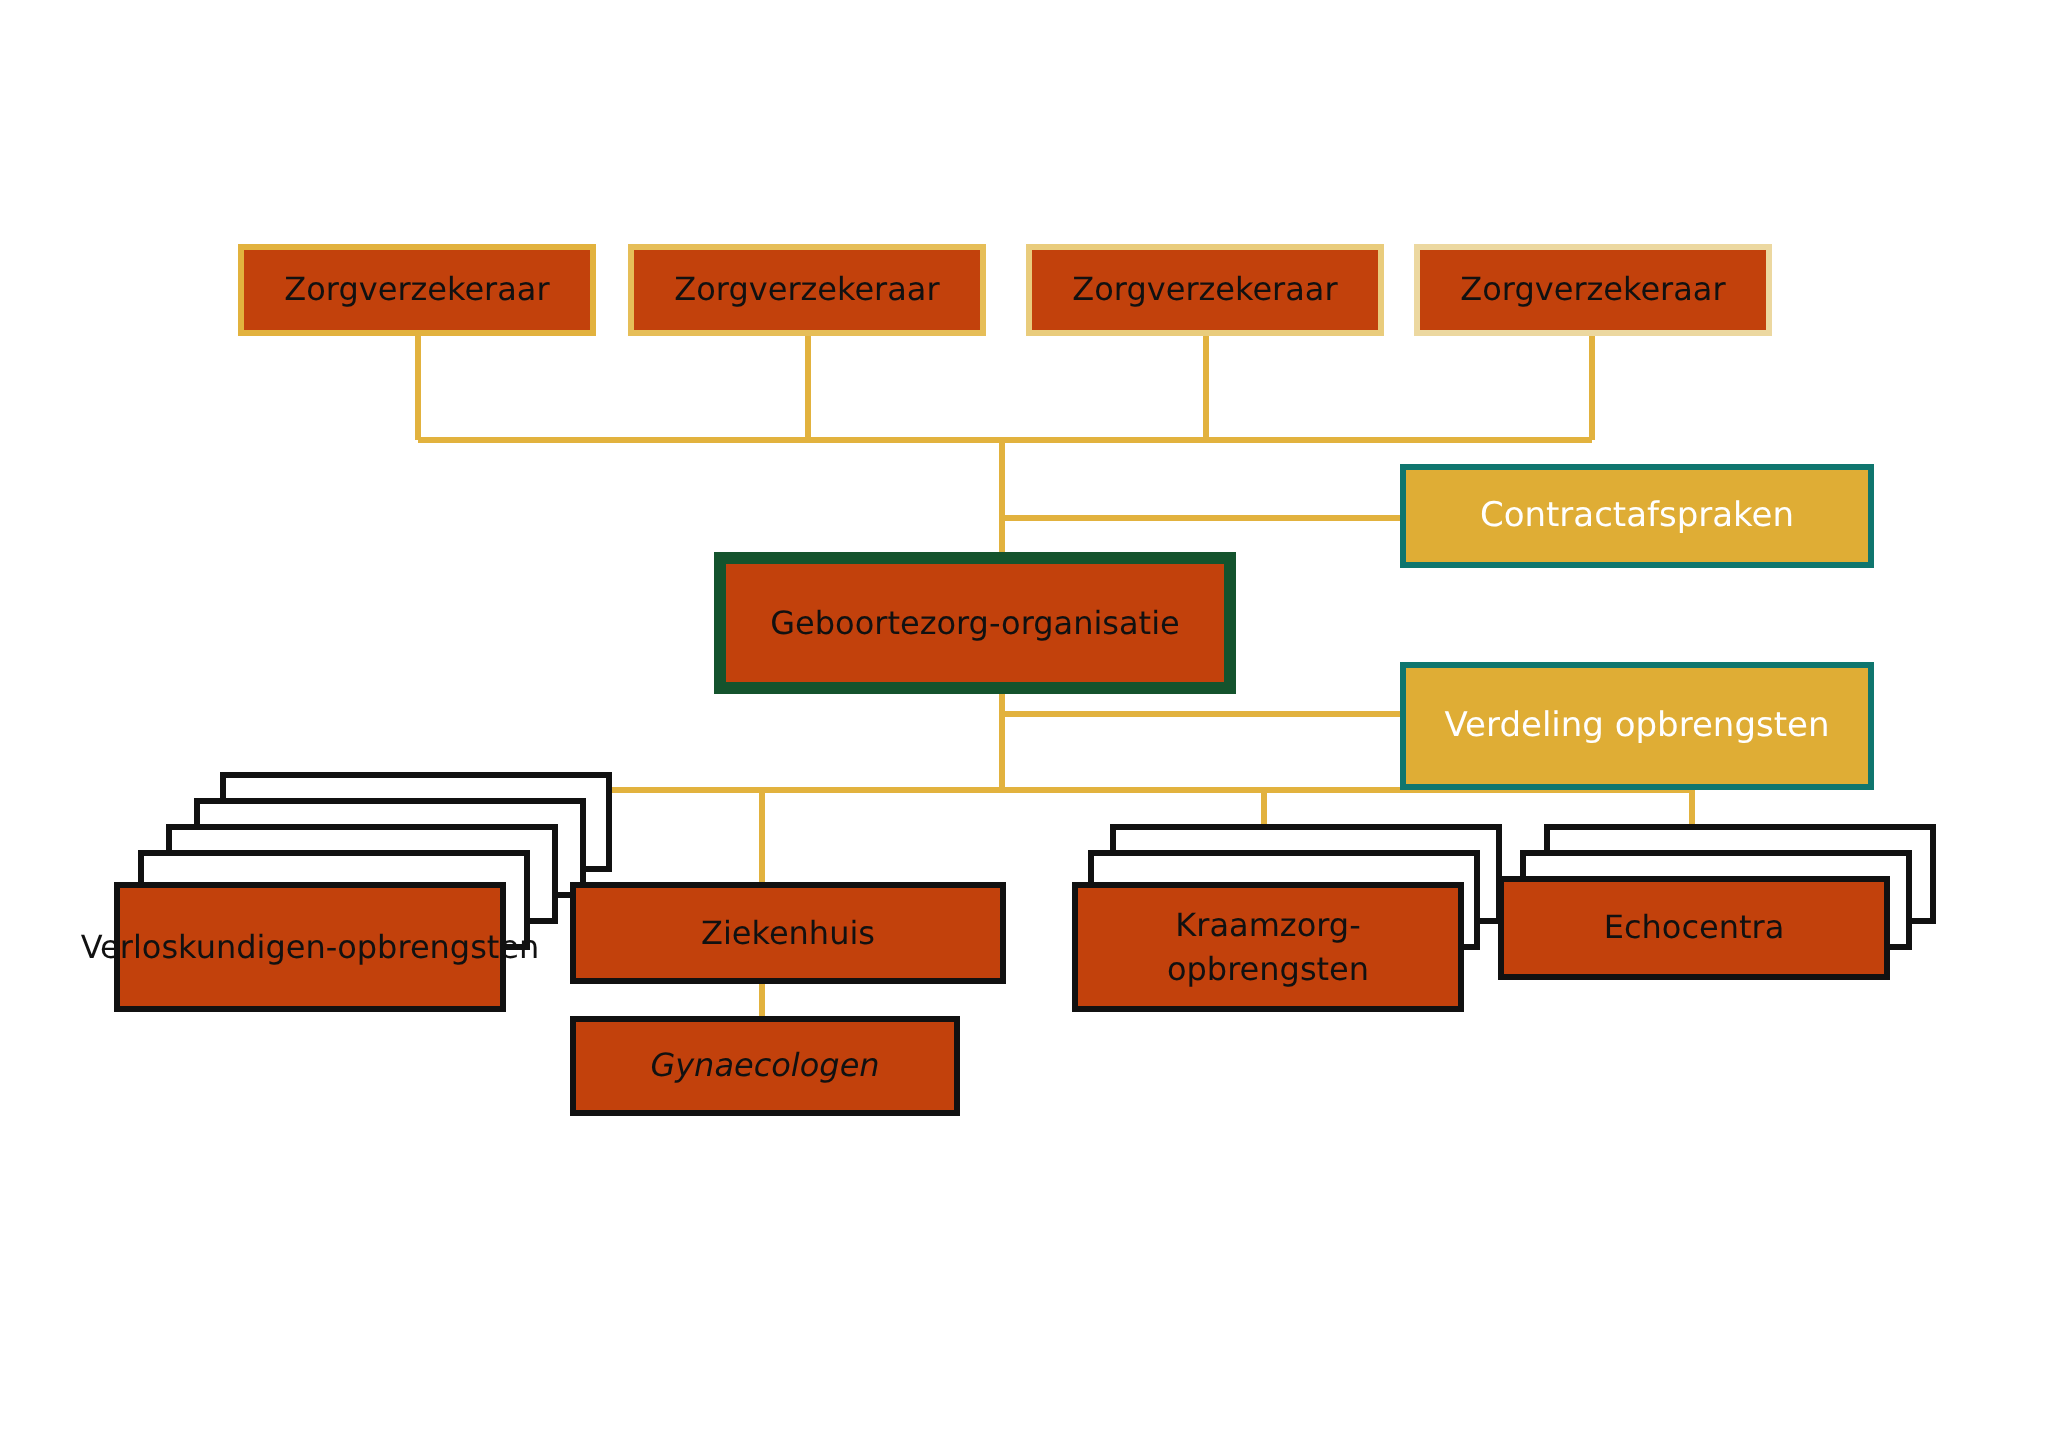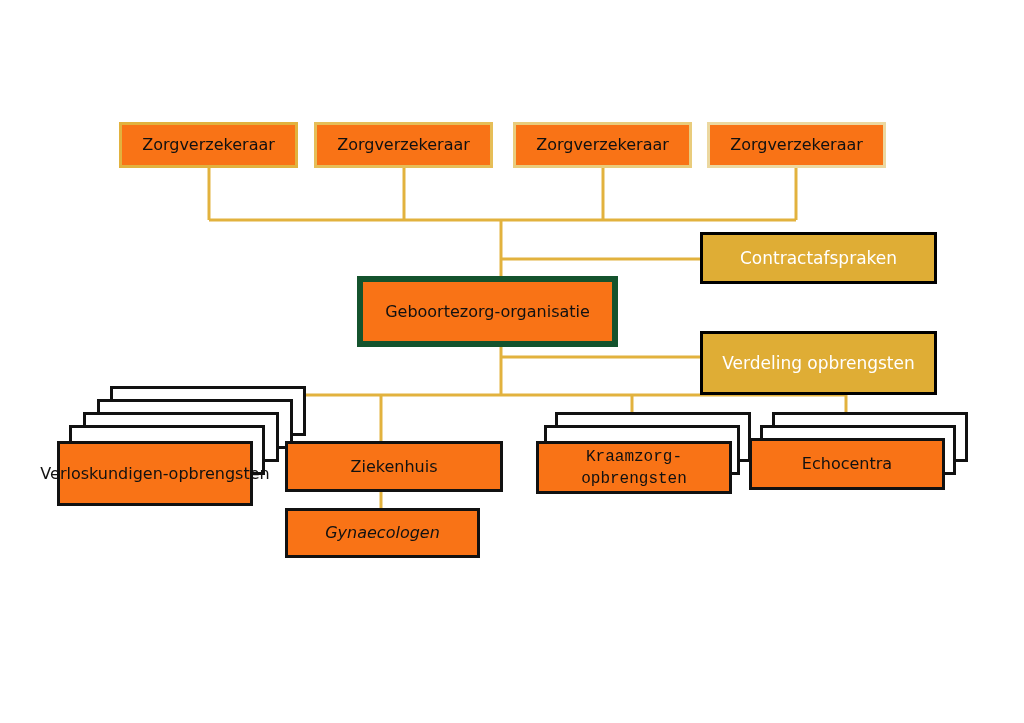--- a/index.html
+++ b/index.html
@@ -1,27 +1,27 @@
 <!DOCTYPE html>
 <html><head>
   <meta charset="utf-8">
   <style>
     html, body { margin: 0; padding: 0; background: #ffffff; }
     body { width: 1024px; height: 723px; position: relative; overflow: hidden;
            font-family: "DejaVu Sans", sans-serif; }
     svg.lines { position: absolute; left: 0; top: 0; width: 1024px; height: 723px; }
-    .box { position: absolute; box-sizing: border-box; background: #f97316;
+    .box { position: absolute; box-sizing: border-box; background: #c2410c;
            display: flex; align-items: center; justify-content: center; text-align: center;
            color: #111; font-size: 16px; line-height: 22px; }
     .gold1 { border: 3px solid #e2b23e; }
     .gold2 { border: 3px solid #e6be58; }
     .gold3 { border: 3px solid #e9cc7c; }
     .gold4 { border: 3px solid #ecd8a0; }
     .org { border: 6px solid #14532d; }
-    .filled { background: #dfad35; border: 3px solid #000000; color: #fff; font-size: 17px; }
+    .filled { background: #dfad35; border: 3px solid #0f766e; color: #fff; font-size: 17px; }
     .black { border: 3px solid #111; }
     .stack { position: absolute; box-sizing: border-box; border: 3px solid #111; background: #fff; }
   </style>
 </head>
 <body>
 
 <svg class="lines">
   <g stroke="#e2b23e" stroke-width="3" fill="none">
     <line x1="209" y1="168" x2="209" y2="220"></line>
     <line x1="404" y1="168" x2="404" y2="220"></line>
@@ -77,21 +77,21 @@
 
 <div class="box black" style="left:285px;top:441px;width:218px;height:51px;">
   <span>Ziekenhuis</span>
 </div>
 <div class="box black" style="left:285px;top:508px;width:195px;height:50px;font-style:italic;">
   <span>Gynaecologen</span>
 </div>
 
 <div class="stack" style="left:555px;top:412px;width:196px;height:50px;"></div>
 <div class="stack" style="left:544px;top:425px;width:196px;height:50px;"></div>
-<div class="box black" style="left:536px;top:441px;width:196px;height:53px;flex-direction:column;font-family:Liberation Mono, monospace;">
+<div class="box black" style="left:536px;top:441px;width:196px;height:65px;flex-direction:column;">
   <span>Kraamzorg-</span>
   <span>opbrengsten</span>
 </div>
 
 <div class="stack" style="left:772px;top:412px;width:196px;height:50px;"></div>
 <div class="stack" style="left:760px;top:425px;width:196px;height:50px;"></div>
 <div class="box black" style="left:749px;top:438px;width:196px;height:52px;">
   <span>Echocentra</span>
 </div>
 

